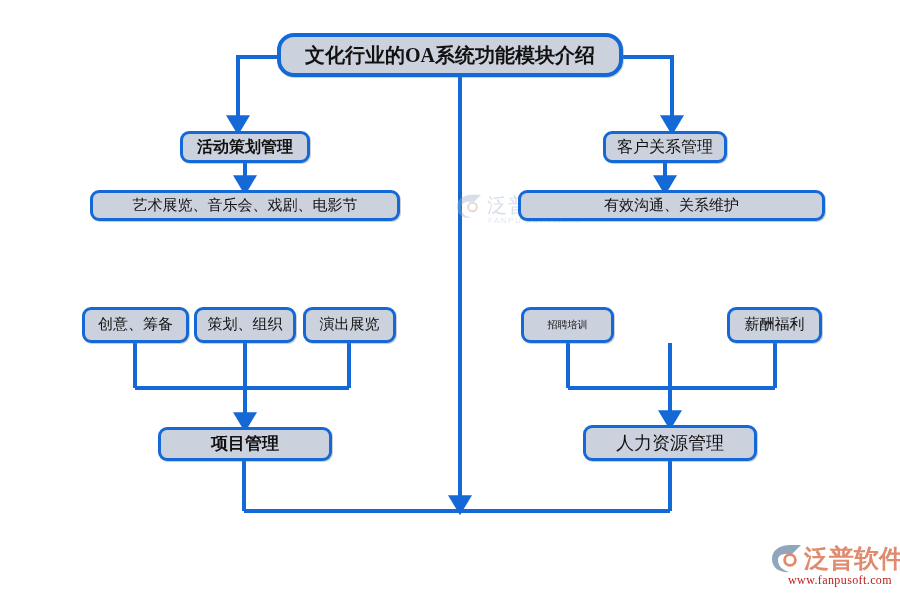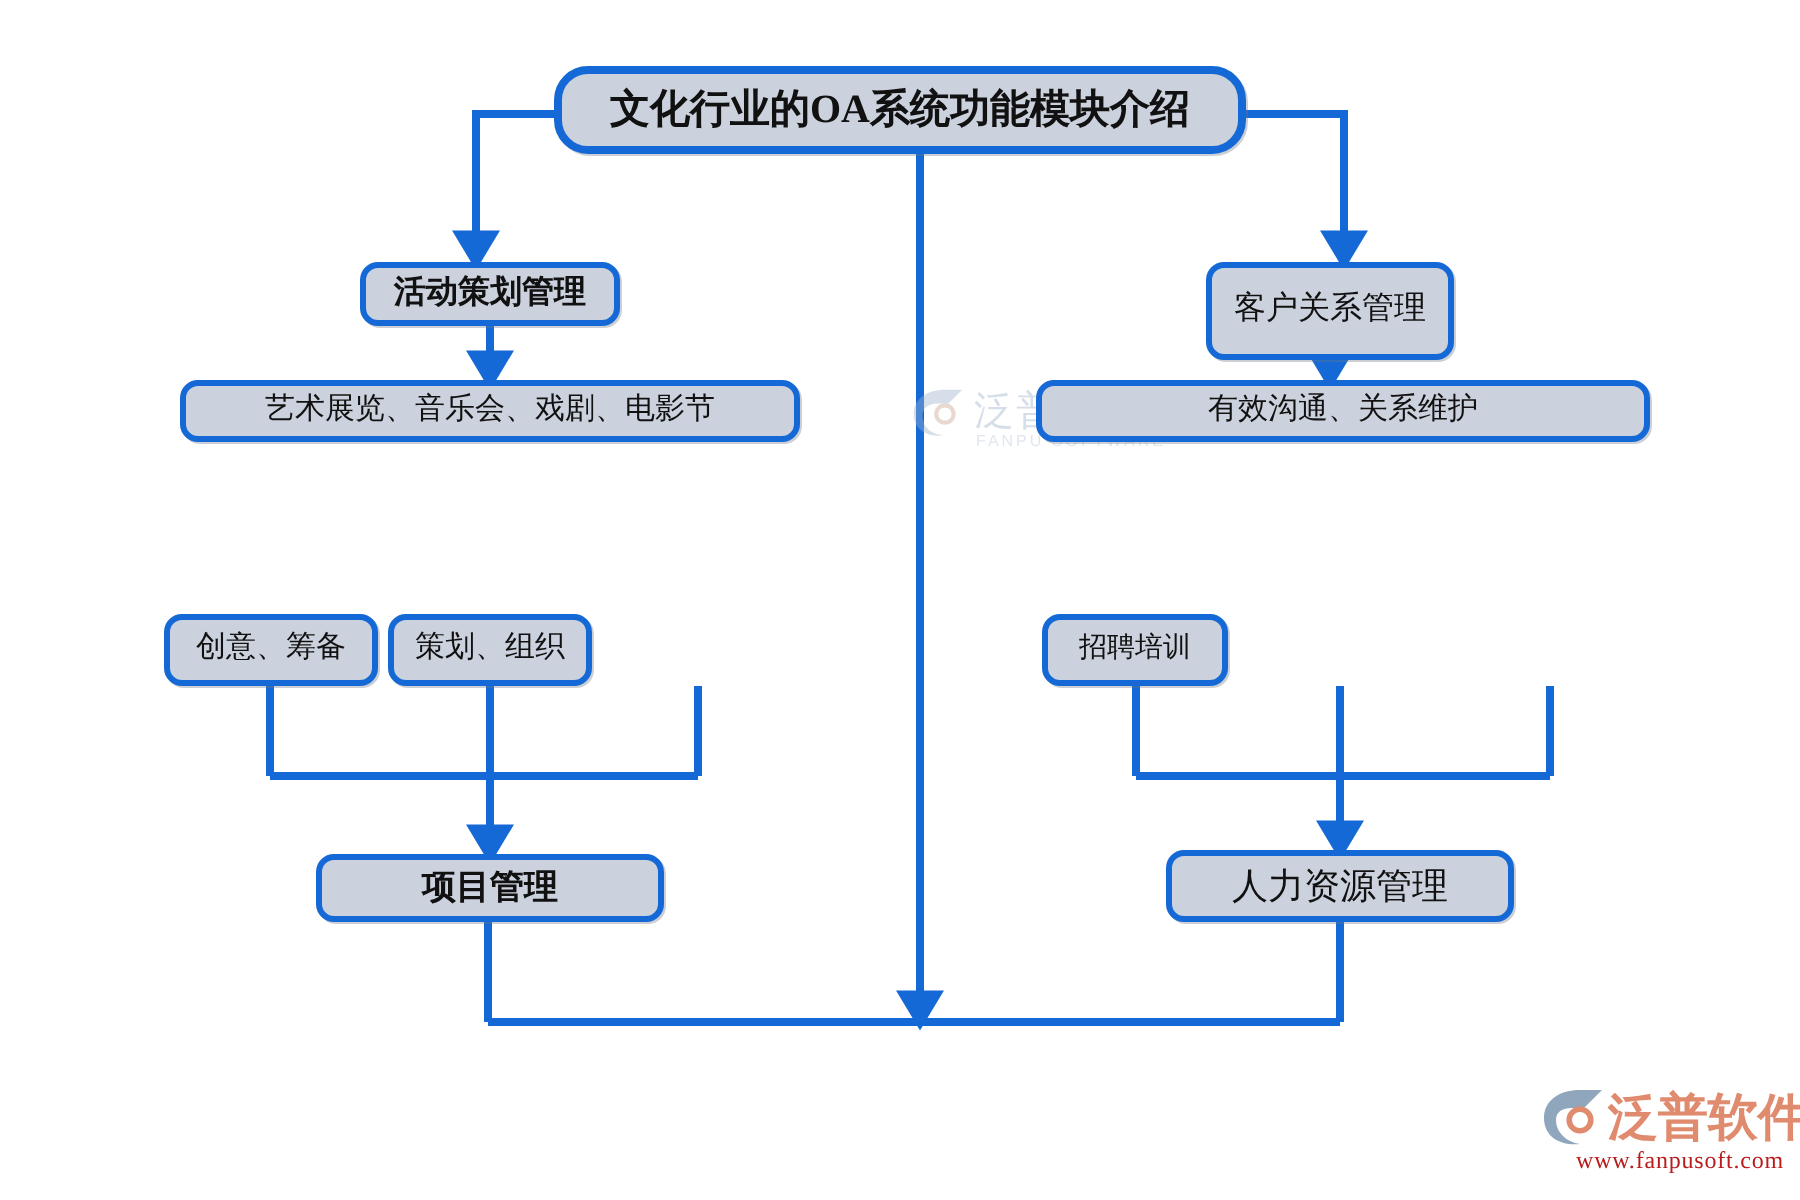--- a/index.html
+++ b/index.html
@@ -48,35 +48,35 @@
   }
   .n-title {
     left: 277px; top: 33px; width: 346px; height: 44px;
     font-size: 20px; border-radius: 17px; border-width: 4px;
   }
   .n-act {
     left: 180px; top: 131px; width: 130px; height: 32px;
     font-size: 16px;
   }
   .n-crm {
-    left: 603px; top: 131px; width: 124px; height: 49px;
+    left: 603px; top: 131px; width: 124px; height: 32px;
     font-size: 16px;
   }
   .n-actdesc {
     left: 90px; top: 190px; width: 310px; height: 31px;
     font-size: 15px;
   }
   .n-crmdesc {
     left: 518px; top: 190px; width: 307px; height: 31px;
     font-size: 15px;
   }
   .n-l1 { left: 82px;  top: 307px; width: 107px; height: 36px; font-size: 15px; }
   .n-l2 { left: 194px; top: 307px; width: 102px; height: 36px; font-size: 15px; }
   .n-l3 { left: 303px; top: 307px; width: 93px;  height: 36px; font-size: 15px; }
-  .n-r1 { left: 521px; top: 307px; width: 93px;  height: 36px; font-size: 14px; }
+  .n-r1 { left: 521px; top: 307px; width: 93px;  height: 36px; font-size: 10px; }
   .n-r2 { left: 624px; top: 307px; width: 91px;  height: 36px; font-size: 15px; }
   .n-r3 { left: 727px; top: 307px; width: 95px;  height: 36px; font-size: 15px; }
   .n-proj {
     left: 158px; top: 427px; width: 174px; height: 34px;
     font-size: 17px;
     text-align: right;
   }
   .n-hr {
     left: 583px; top: 425px; width: 174px; height: 36px;
     font-size: 18px;
@@ -213,22 +213,24 @@
   <div class="node serif bold n-act">活动策划管理</div>
 
   <div class="node serif n-crm">客户关系管理</div>
 
   <div class="node serif n-actdesc">艺术展览、音乐会、戏剧、电影节</div>
 
   <div class="node serif n-crmdesc">有效沟通、关系维护</div>
 
   <div class="node serif n-l1">创意、筹备</div>
   <div class="node serif n-l2">策划、组织</div>
+  <div class="node serif n-l3">演出展览</div>
 
   <div class="node serif n-r1">招聘培训</div>
+  <div class="node serif n-r3">薪酬福利</div>
 
   <div class="node serif bold n-proj">项目管理</div>
 
   <div class="node serif n-hr">人力资源管理</div>
 
   <div id="logo">
     <svg class="lg-mark" viewBox="0 0 32 30">
       <path d="M2,15 C2,6 10,1 20,1 L31,1 L22,10 L16,10 C11,10 8,12 8,16 C8,22 13,27 20,28 C11,29 2,25 2,15 Z" fill="#8fa6bd"></path>
       <circle cx="20" cy="16" r="5.4" fill="none" stroke="#e08a6e" stroke-width="2.8"></circle>
     </svg>

